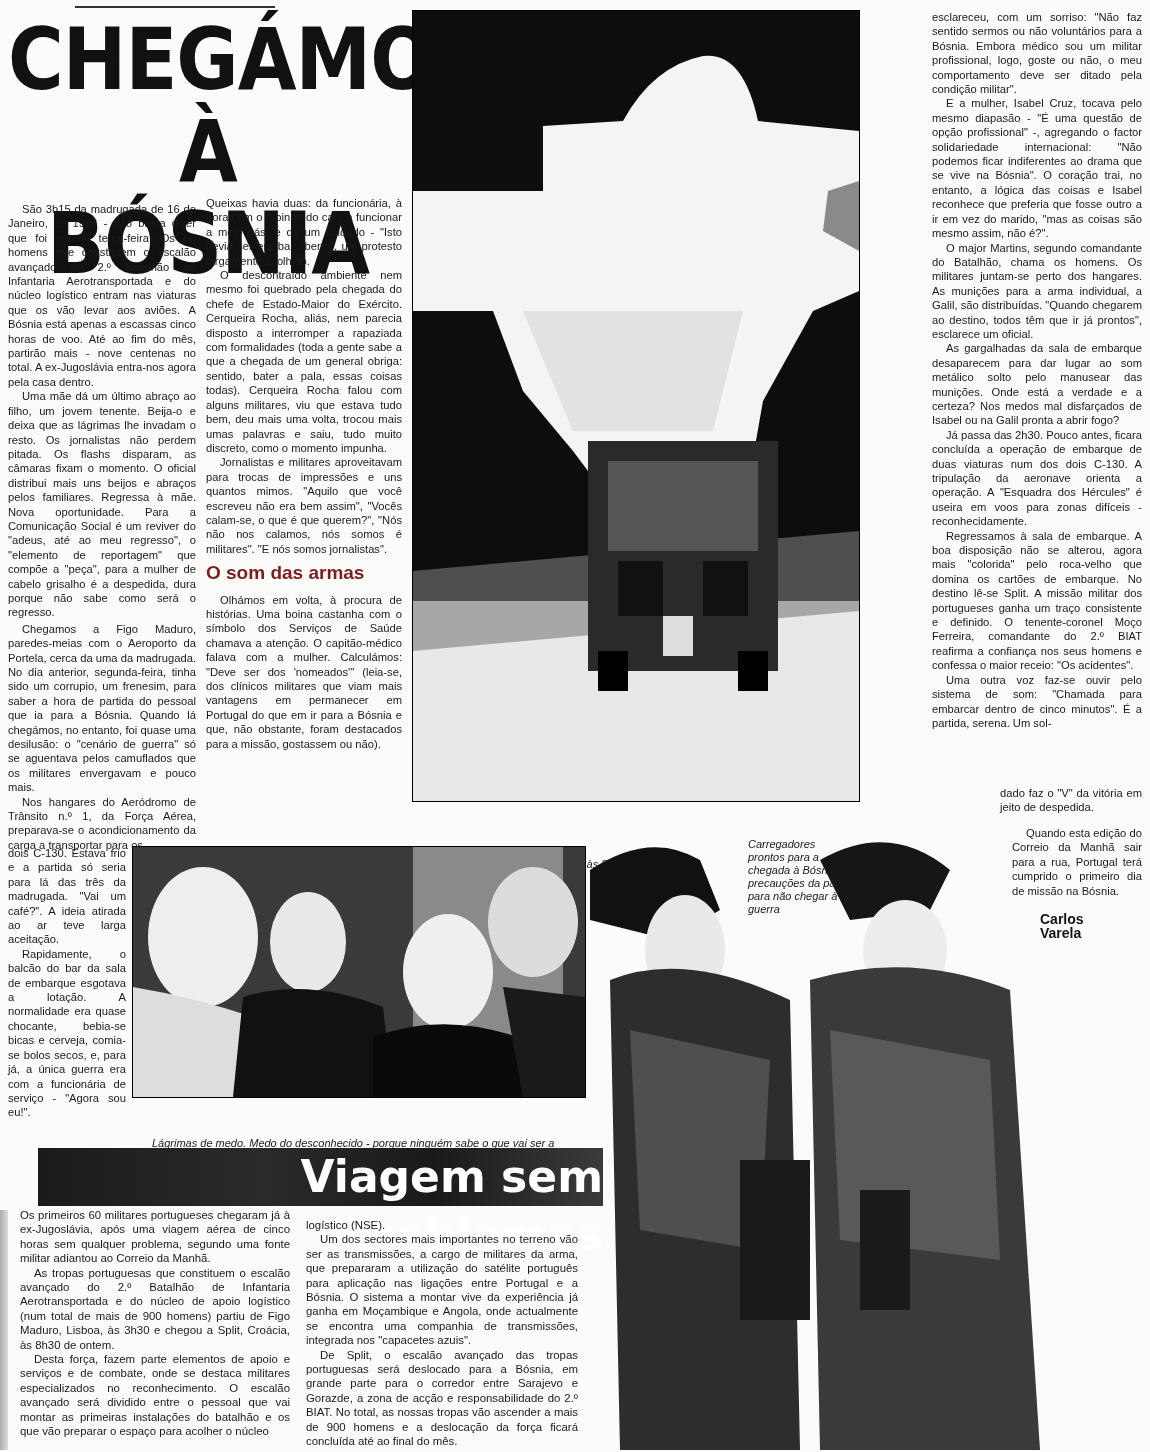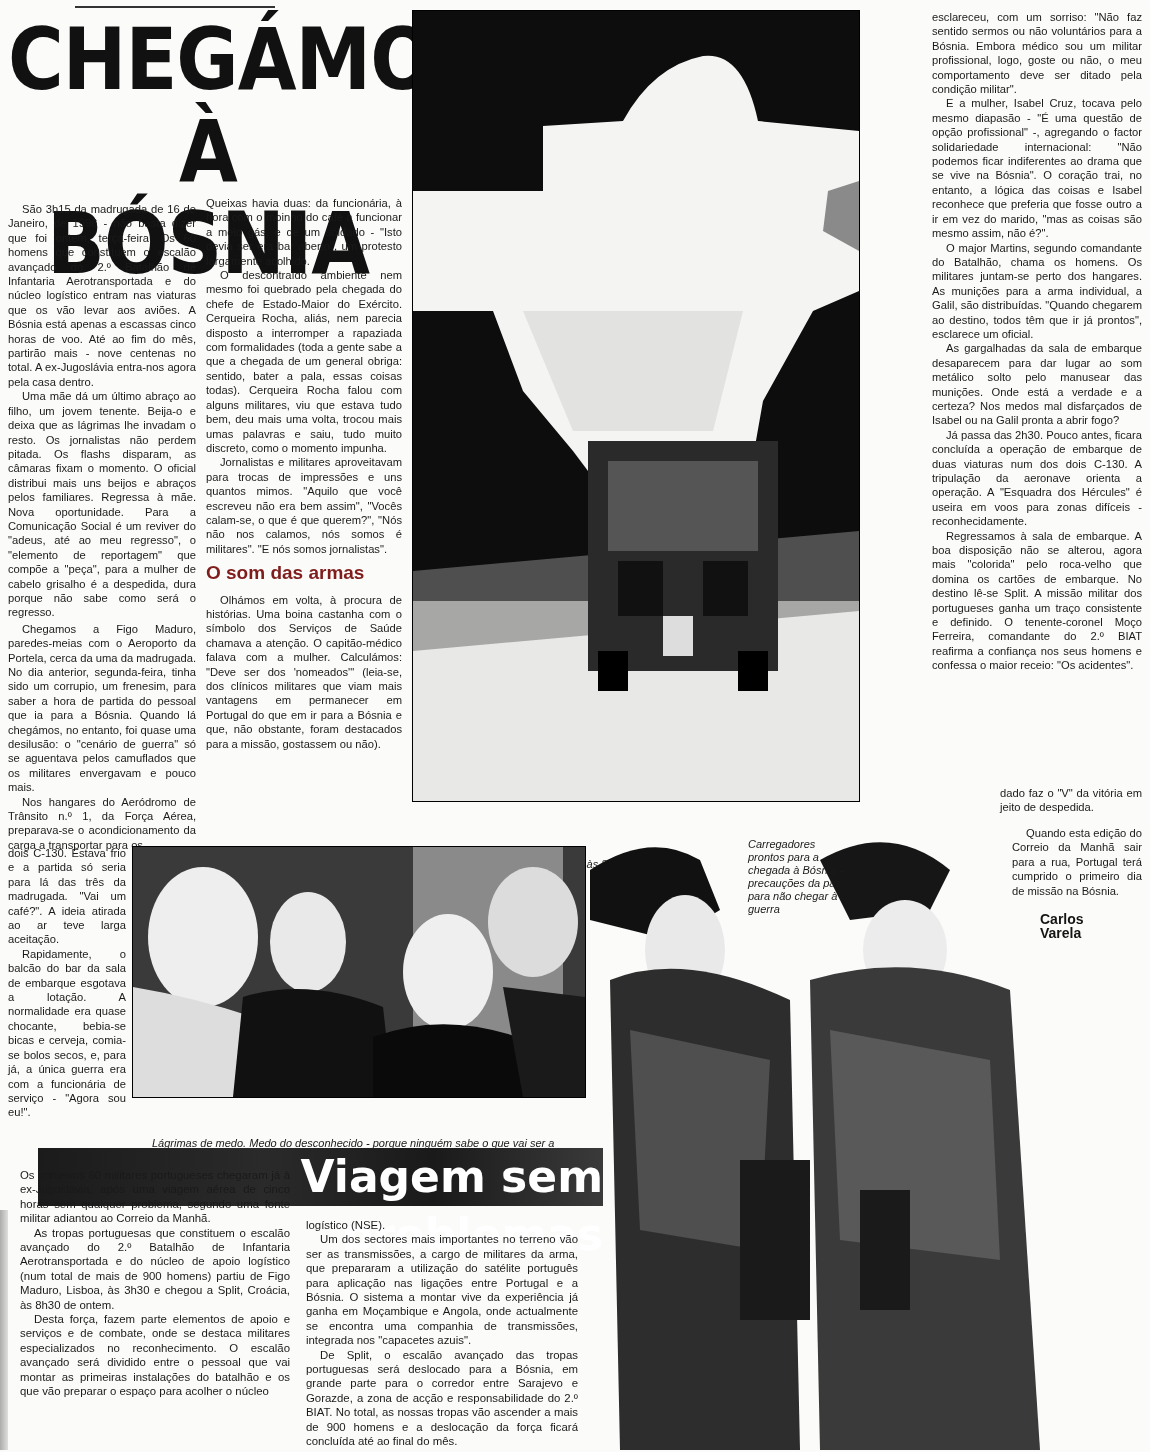--- a/index.html
+++ b/index.html
@@ -84,20 +84,21 @@
 </div>
 <div class="abs caption" style="left:416px; top:858px; width:300px;">Os aviões C-130 chegaram a Split às 8h30, após uma viagem de cinco horas</div>
 
 <div class="abs col" style="left:932px; top:10px; width:210px;">
   <p class="noind">esclareceu, com um sorriso: "Não faz sentido sermos ou não voluntários para a Bósnia. Embora médico sou um militar profissional, logo, goste ou não, o meu comportamento deve ser ditado pela condição militar".</p>
   <p>E a mulher, Isabel Cruz, tocava pelo mesmo diapasão - "É uma questão de opção profissional" -, agregando o factor solidariedade internacional: "Não podemos ficar indiferentes ao drama que se vive na Bósnia". O coração trai, no entanto, a lógica das coisas e Isabel reconhece que preferia que fosse outro a ir em vez do marido, "mas as coisas são mesmo assim, não é?".</p>
   <p>O major Martins, segundo comandante do Batalhão, chama os homens. Os militares juntam-se perto dos hangares. As munições para a arma individual, a Galil, são distribuídas. "Quando chegarem ao destino, todos têm que ir já prontos", esclarece um oficial.</p>
   <p class="bold" style="font-weight:normal">As gargalhadas da sala de embarque desaparecem para dar lugar ao som metálico solto pelo manusear das munições. Onde está a verdade e a certeza? Nos medos mal disfarçados de Isabel ou na Galil pronta a abrir fogo?</p>
   <p>Já passa das 2h30. Pouco antes, ficara concluída a operação de embarque de duas viaturas num dos dois C-130. A tripulação da aeronave orienta a operação. A "Esquadra dos Hércules" é useira em voos para zonas difíceis - reconhecidamente.</p>
   <p>Regressamos à sala de embarque. A boa disposição não se alterou, agora mais "colorida" pelo roca-velho que domina os cartões de embarque. No destino lê-se Split. A missão militar dos portugueses ganha um traço consistente e definido. O tenente-coronel Moço Ferreira, comandante do 2.º BIAT reafirma a confiança nos seus homens e confessa o maior receio: "Os acidentes".</p>
+  <p>Uma outra voz faz-se ouvir pelo sistema de som: "Chamada para embarcar dentro de cinco minutos". É a partida, serena. Um sol-</p>
 </div>
 <div class="abs col" style="left:1000px; top:786px; width:142px;">
   <p class="noind">dado faz o "V" da vitória em jeito de despedida.</p>
 </div>
 <div class="abs col" style="left:1012px; top:826px; width:130px;">
   <p>Quando esta edição do Correio da Manhã sair para a rua, Portugal terá cumprido o primeiro dia de missão na Bósnia.</p>
 </div>
 <div class="abs byline" style="left:1040px; top:912px; width:102px;">
   <div>Carlos</div>
   <div>Varela</div>
@@ -131,21 +132,21 @@
     <path d="M240 200 L400 230 L410 430 L250 410 Z" fill="#777" opacity=".5"></path>
     <rect x="150" y="330" width="70" height="160" fill="#1a1a1a"></rect>
     <rect x="270" y="360" width="50" height="120" fill="#1a1a1a"></rect>
   </svg>
 </div>
 <div class="abs caption" style="left:748px; top:838px; width:98px; text-align:left;">Carregadores prontos para a chegada à Bósnia - precauções da paz para não chegar à guerra</div>
 
 <div class="abs banner">Viagem sem problemas</div>
 <div class="abs edgeline"></div>
 
-<div class="abs col" style="left:20px; top:1168px; width:270px; font-size:11.4px;">
+<div class="abs col" style="left:20px; top:1208px; width:270px; font-size:11.4px;">
   <p class="noind">Os primeiros 60 militares portugueses chegaram já à ex-Jugoslávia, após uma viagem aérea de cinco horas sem qualquer problema, segundo uma fonte militar adiantou ao Correio da Manhã.</p>
   <p>As tropas portuguesas que constituem o escalão avançado do 2.º Batalhão de Infantaria Aerotransportada e do núcleo de apoio logístico (num total de mais de 900 homens) partiu de Figo Maduro, Lisboa, às 3h30 e chegou a Split, Croácia, às 8h30 de ontem.</p>
   <p>Desta força, fazem parte elementos de apoio e serviços e de combate, onde se destaca militares especializados no reconhecimento. O escalão avançado será dividido entre o pessoal que vai montar as primeiras instalações do batalhão e os que vão preparar o espaço para acolher o núcleo</p>
 </div>
 <div class="abs col" style="left:306px; top:1218px; width:272px; font-size:11.4px;">
   <p class="noind">logístico (NSE).</p>
   <p>Um dos sectores mais importantes no terreno vão ser as transmissões, a cargo de militares da arma, que prepararam a utilização do satélite português para aplicação nas ligações entre Portugal e a Bósnia. O sistema a montar vive da experiência já ganha em Moçambique e Angola, onde actualmente se encontra uma companhia de transmissões, integrada nos "capacetes azuis".</p>
   <p>De Split, o escalão avançado das tropas portuguesas será deslocado para a Bósnia, em grande parte para o corredor entre Sarajevo e Gorazde, a zona de acção e responsabilidade do 2.º BIAT. No total, as nossas tropas vão ascender a mais de 900 homens e a deslocação da força ficará concluída até ao final do mês.</p>
 </div>
 

